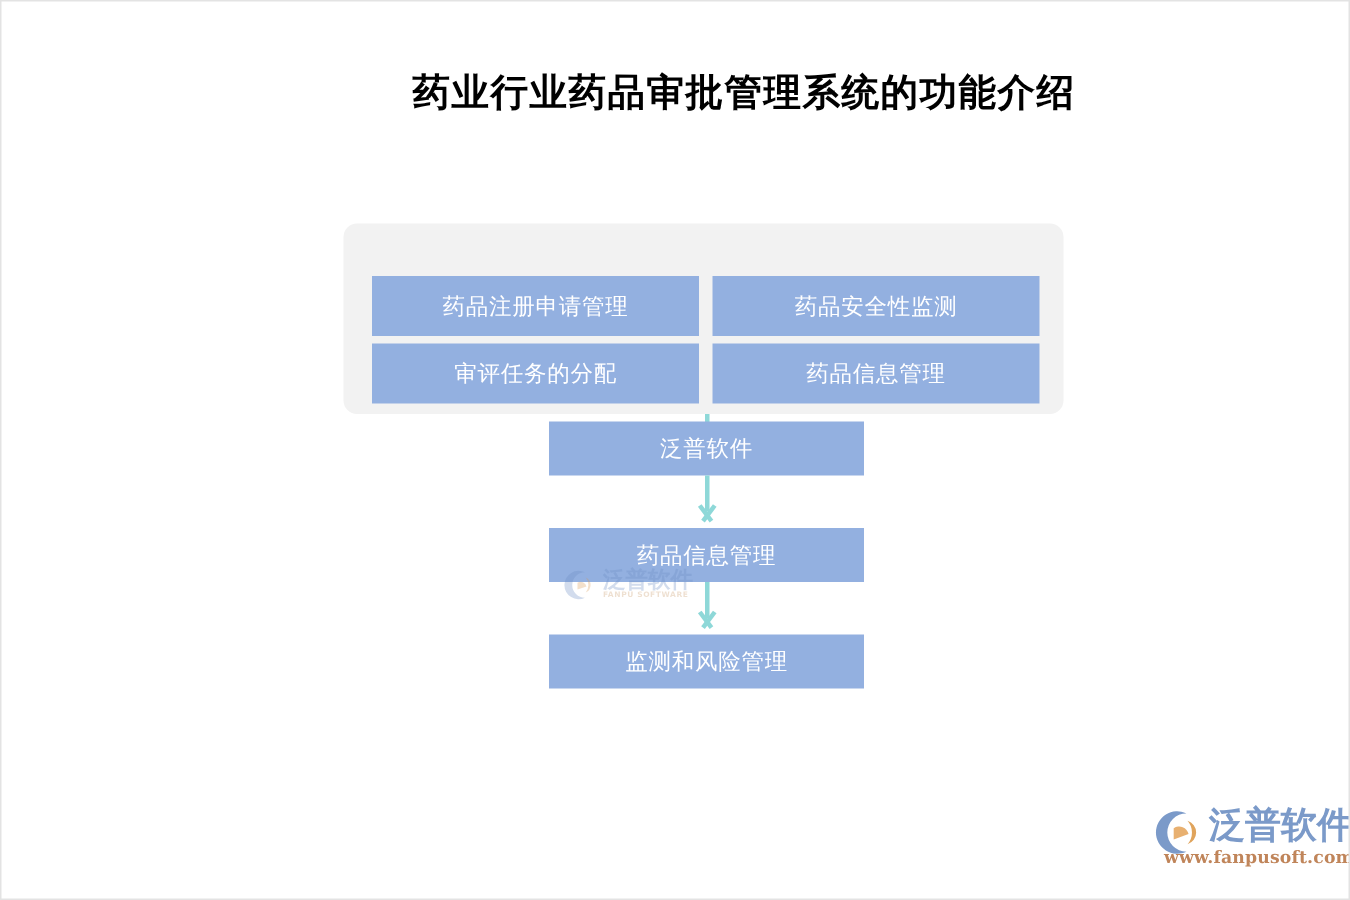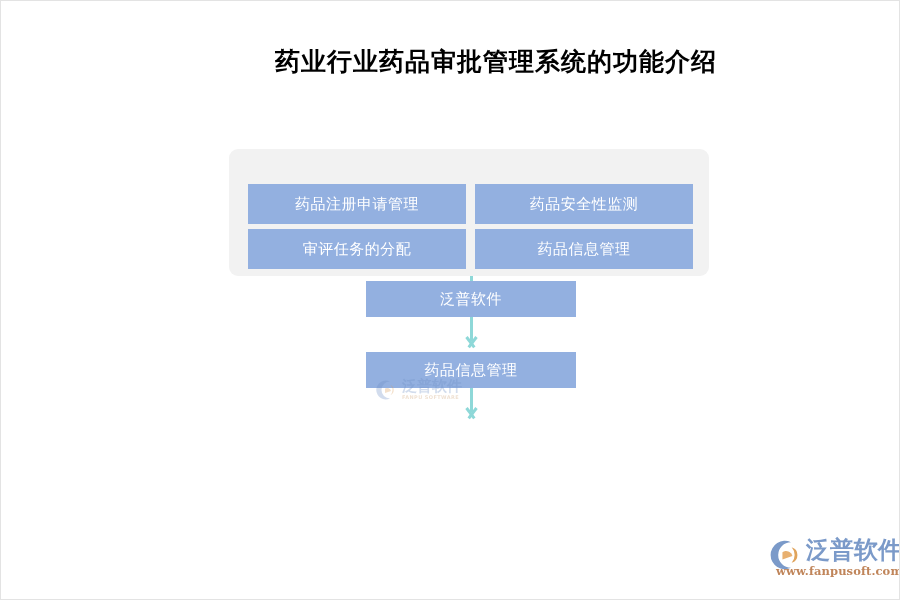--- a/index.html
+++ b/index.html
@@ -311,20 +311,25 @@
       <div class="fbox flow-box">
         <span>药品信息管理</span>
       </div>
     </div>
 
     <div class="connector">
       <div class="stem"></div>
       <div class="head"></div>
     </div>
 
+    <div class="flow-row">
+      <div class="fbox flow-box">
+        <span>监测和风险管理</span>
+      </div>
+    </div>
 
     <div class="gap-spacer"></div>
 
 
   </div>
 
   <div id="watermark">
     <span class="wm-mark">
       <svg viewBox="0 0 48 48" width="24" height="24" aria-hidden="true">
         <path d="M30 7 A19 19 0 1 0 30 41 A15 15 0 1 1 30 7 Z" fill="#6d8fc4"></path>

